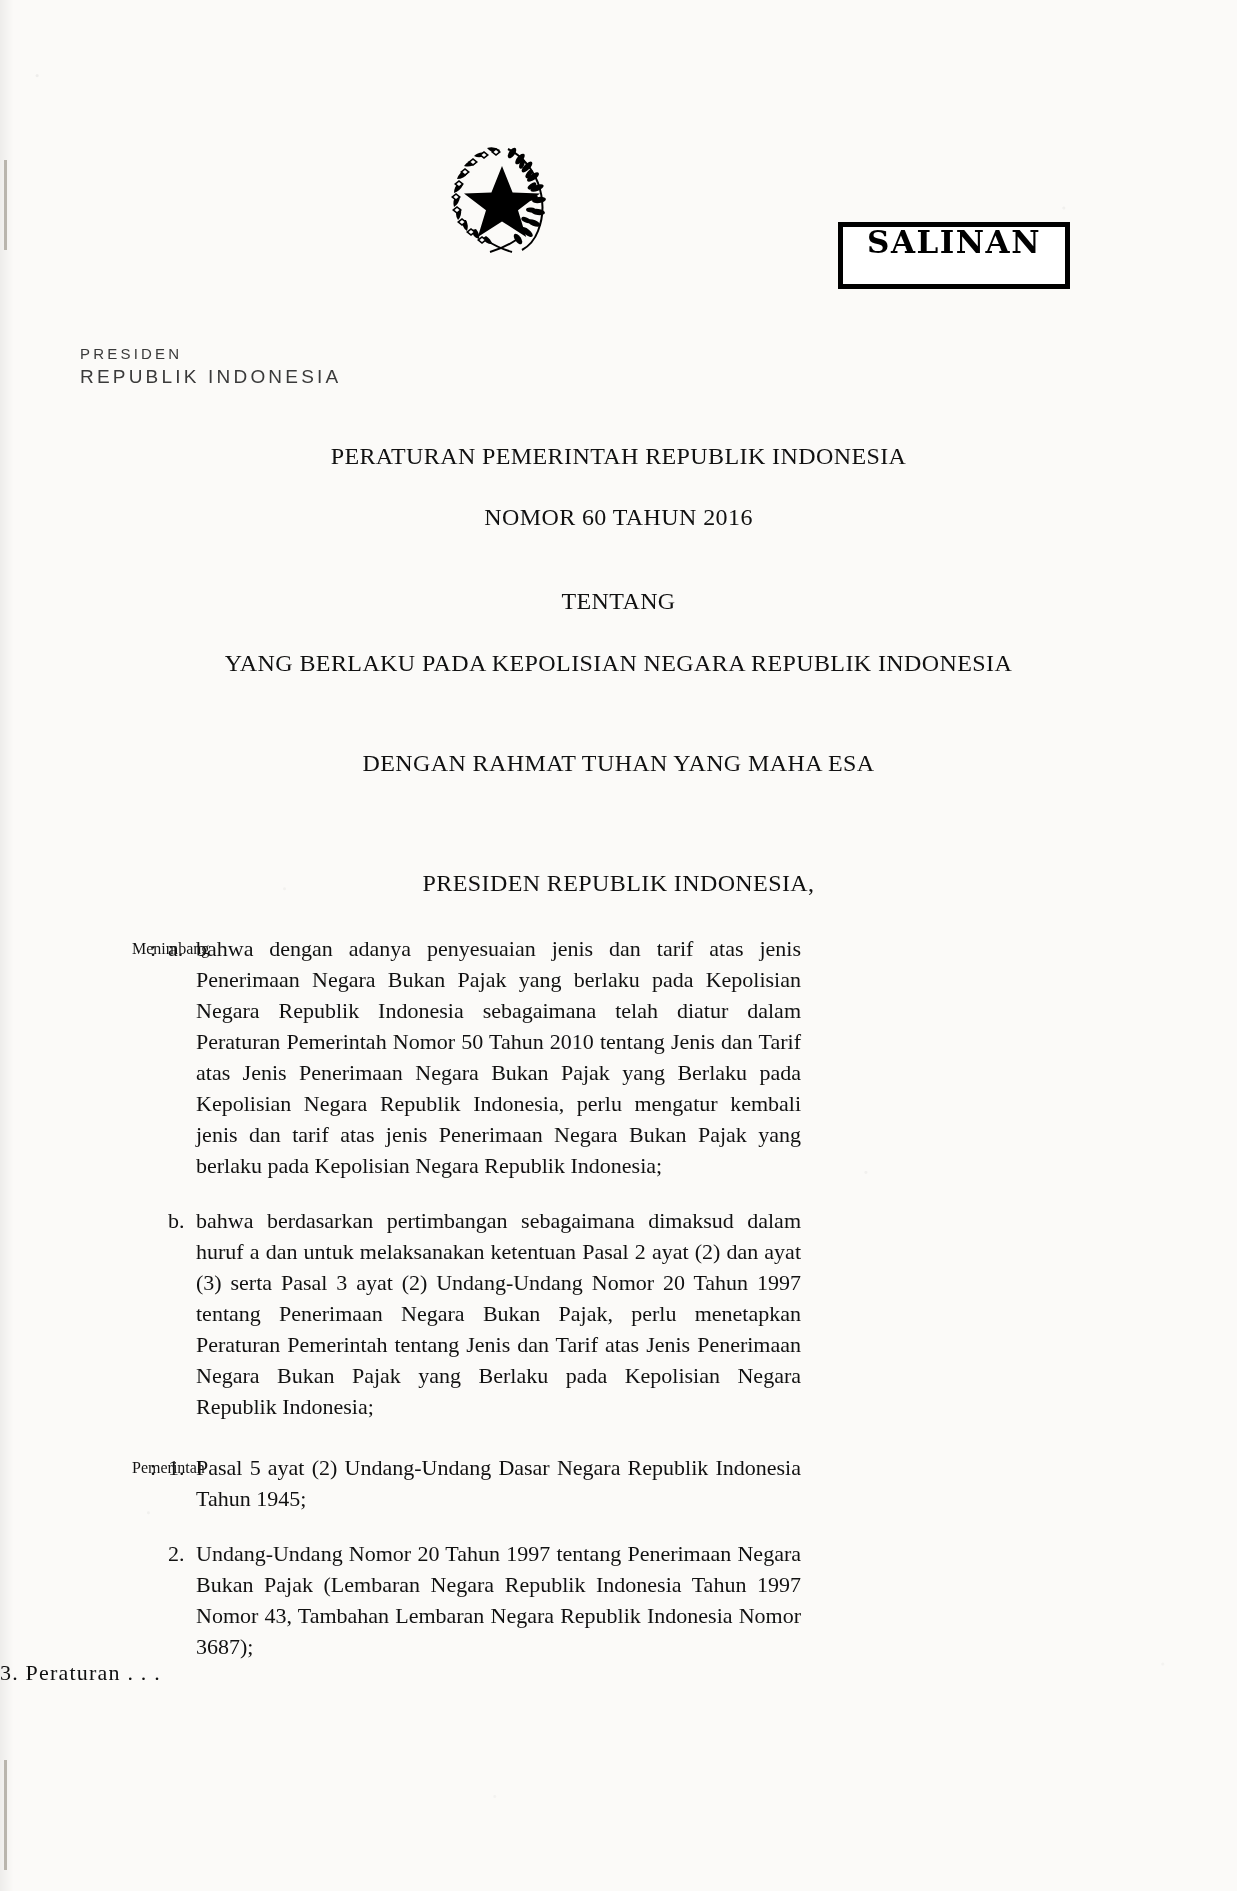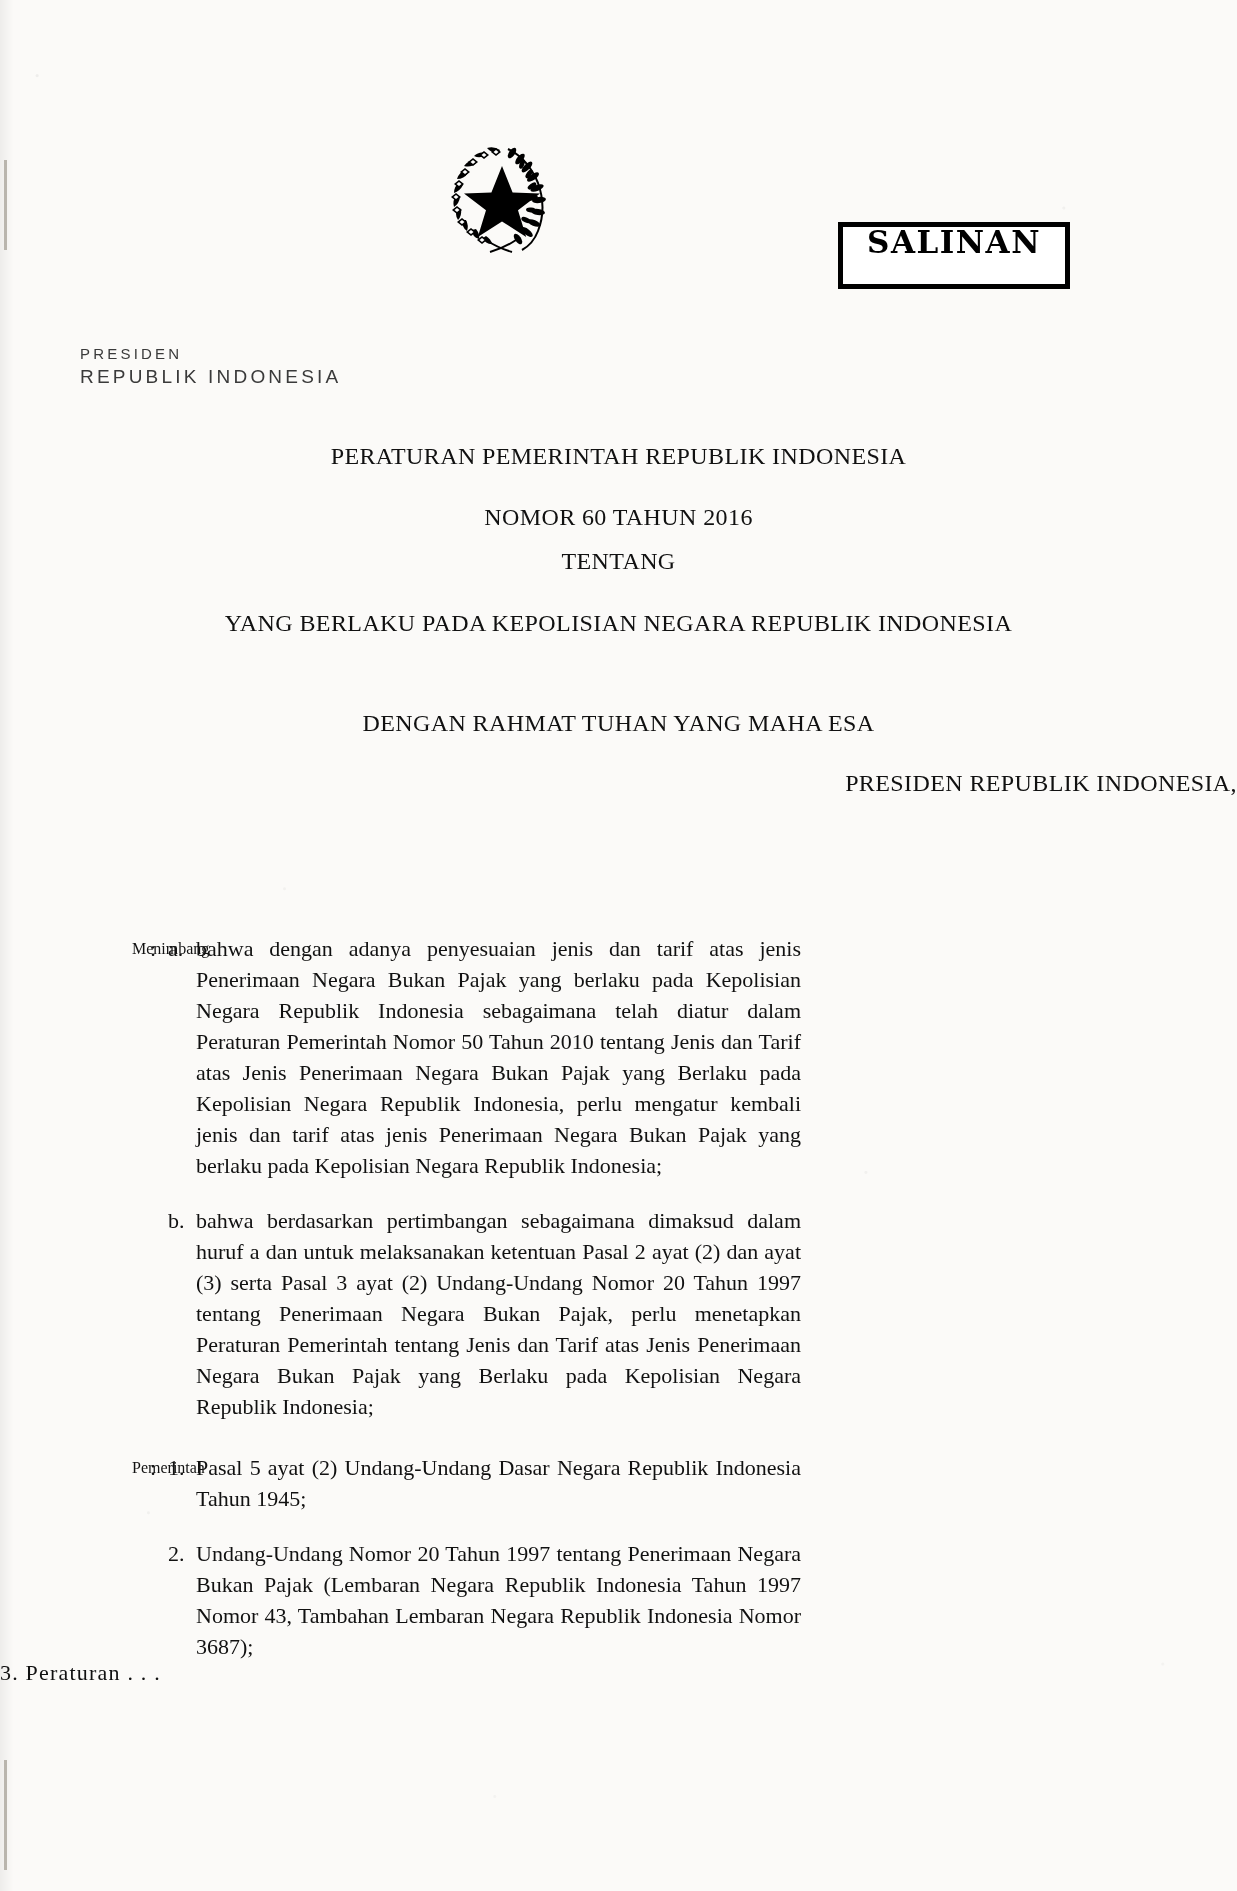--- a/index.html
+++ b/index.html
@@ -91,25 +91,25 @@
     left:0; top:430px; width:100%;
     text-align:center;
   }
   .titles .t{
     font-size:24px;
     letter-spacing:.4px;
     line-height:1;
   }
   .t-ppri{margin-top:14px;}
   .t-nomor{margin-top:37px;}
-  .t-tentang{margin-top:20px;}
+  .t-tentang{margin-top:60px;}
   .t-subj1{margin-top:38px;}
   .t-subj2{margin-top:38px;}
   .t-rahmat{margin-top:76px;}
-  .t-presiden{margin-top:36px;text-align:right;}
+  .t-presiden{margin-top:96px;}
 
   
   .body{
     position:absolute;
     left:0; top:933px;
     width:100%;
   }
   .clause{
     display:flex;
     align-items:flex-start;

